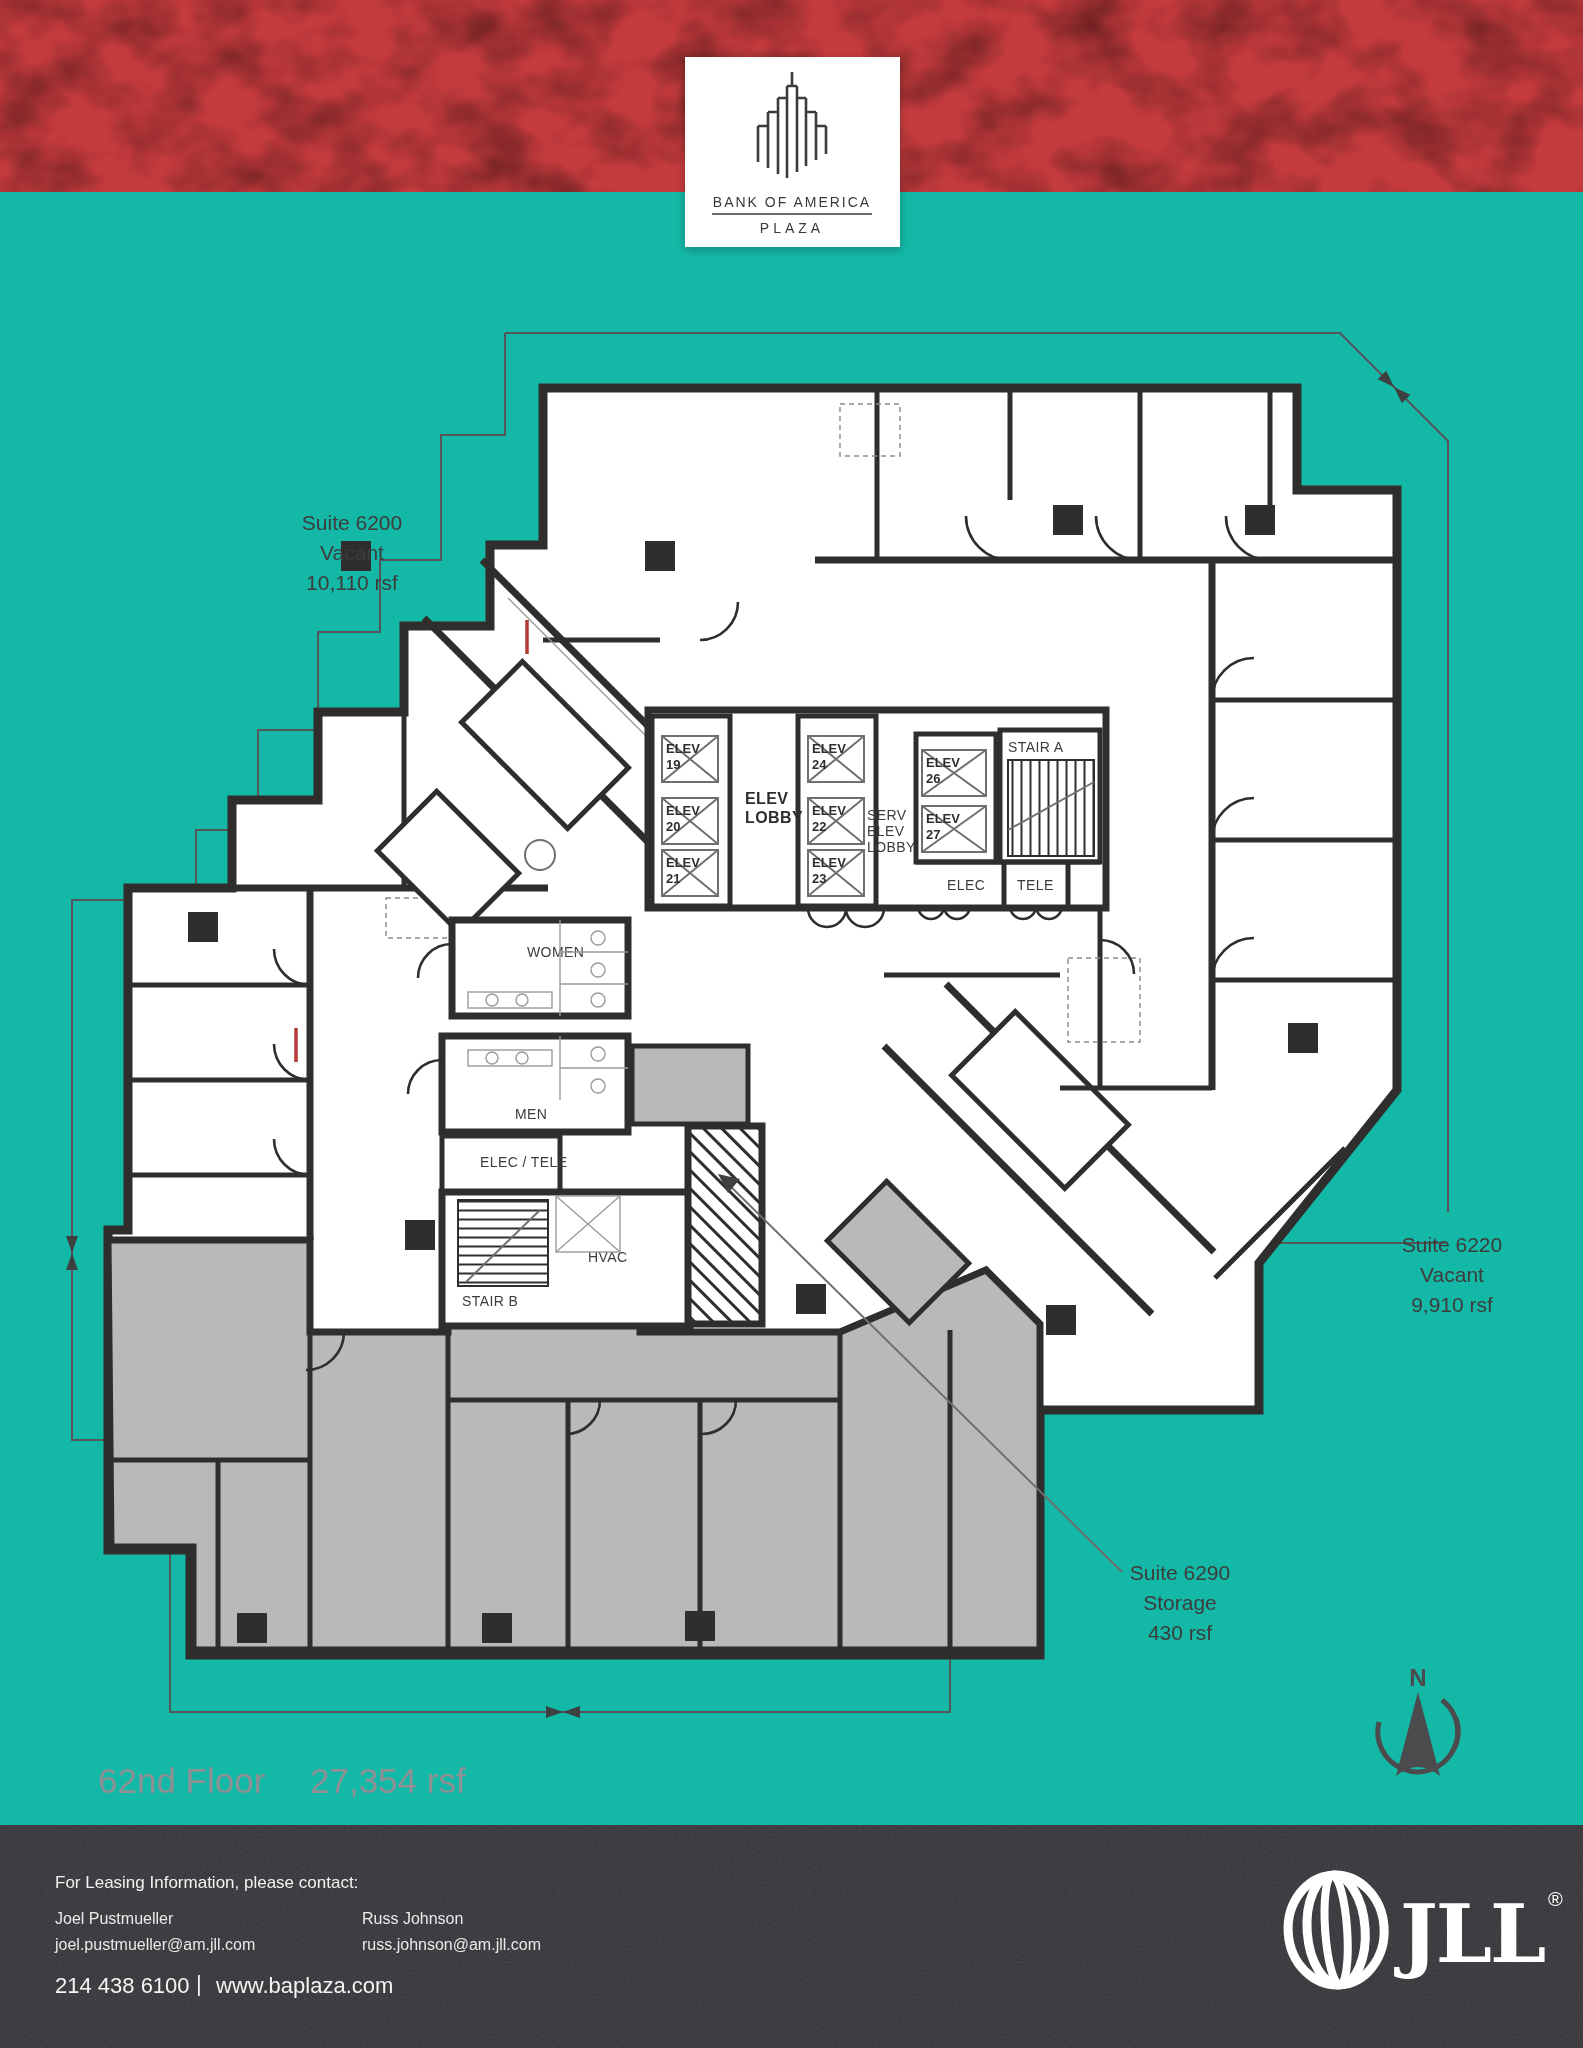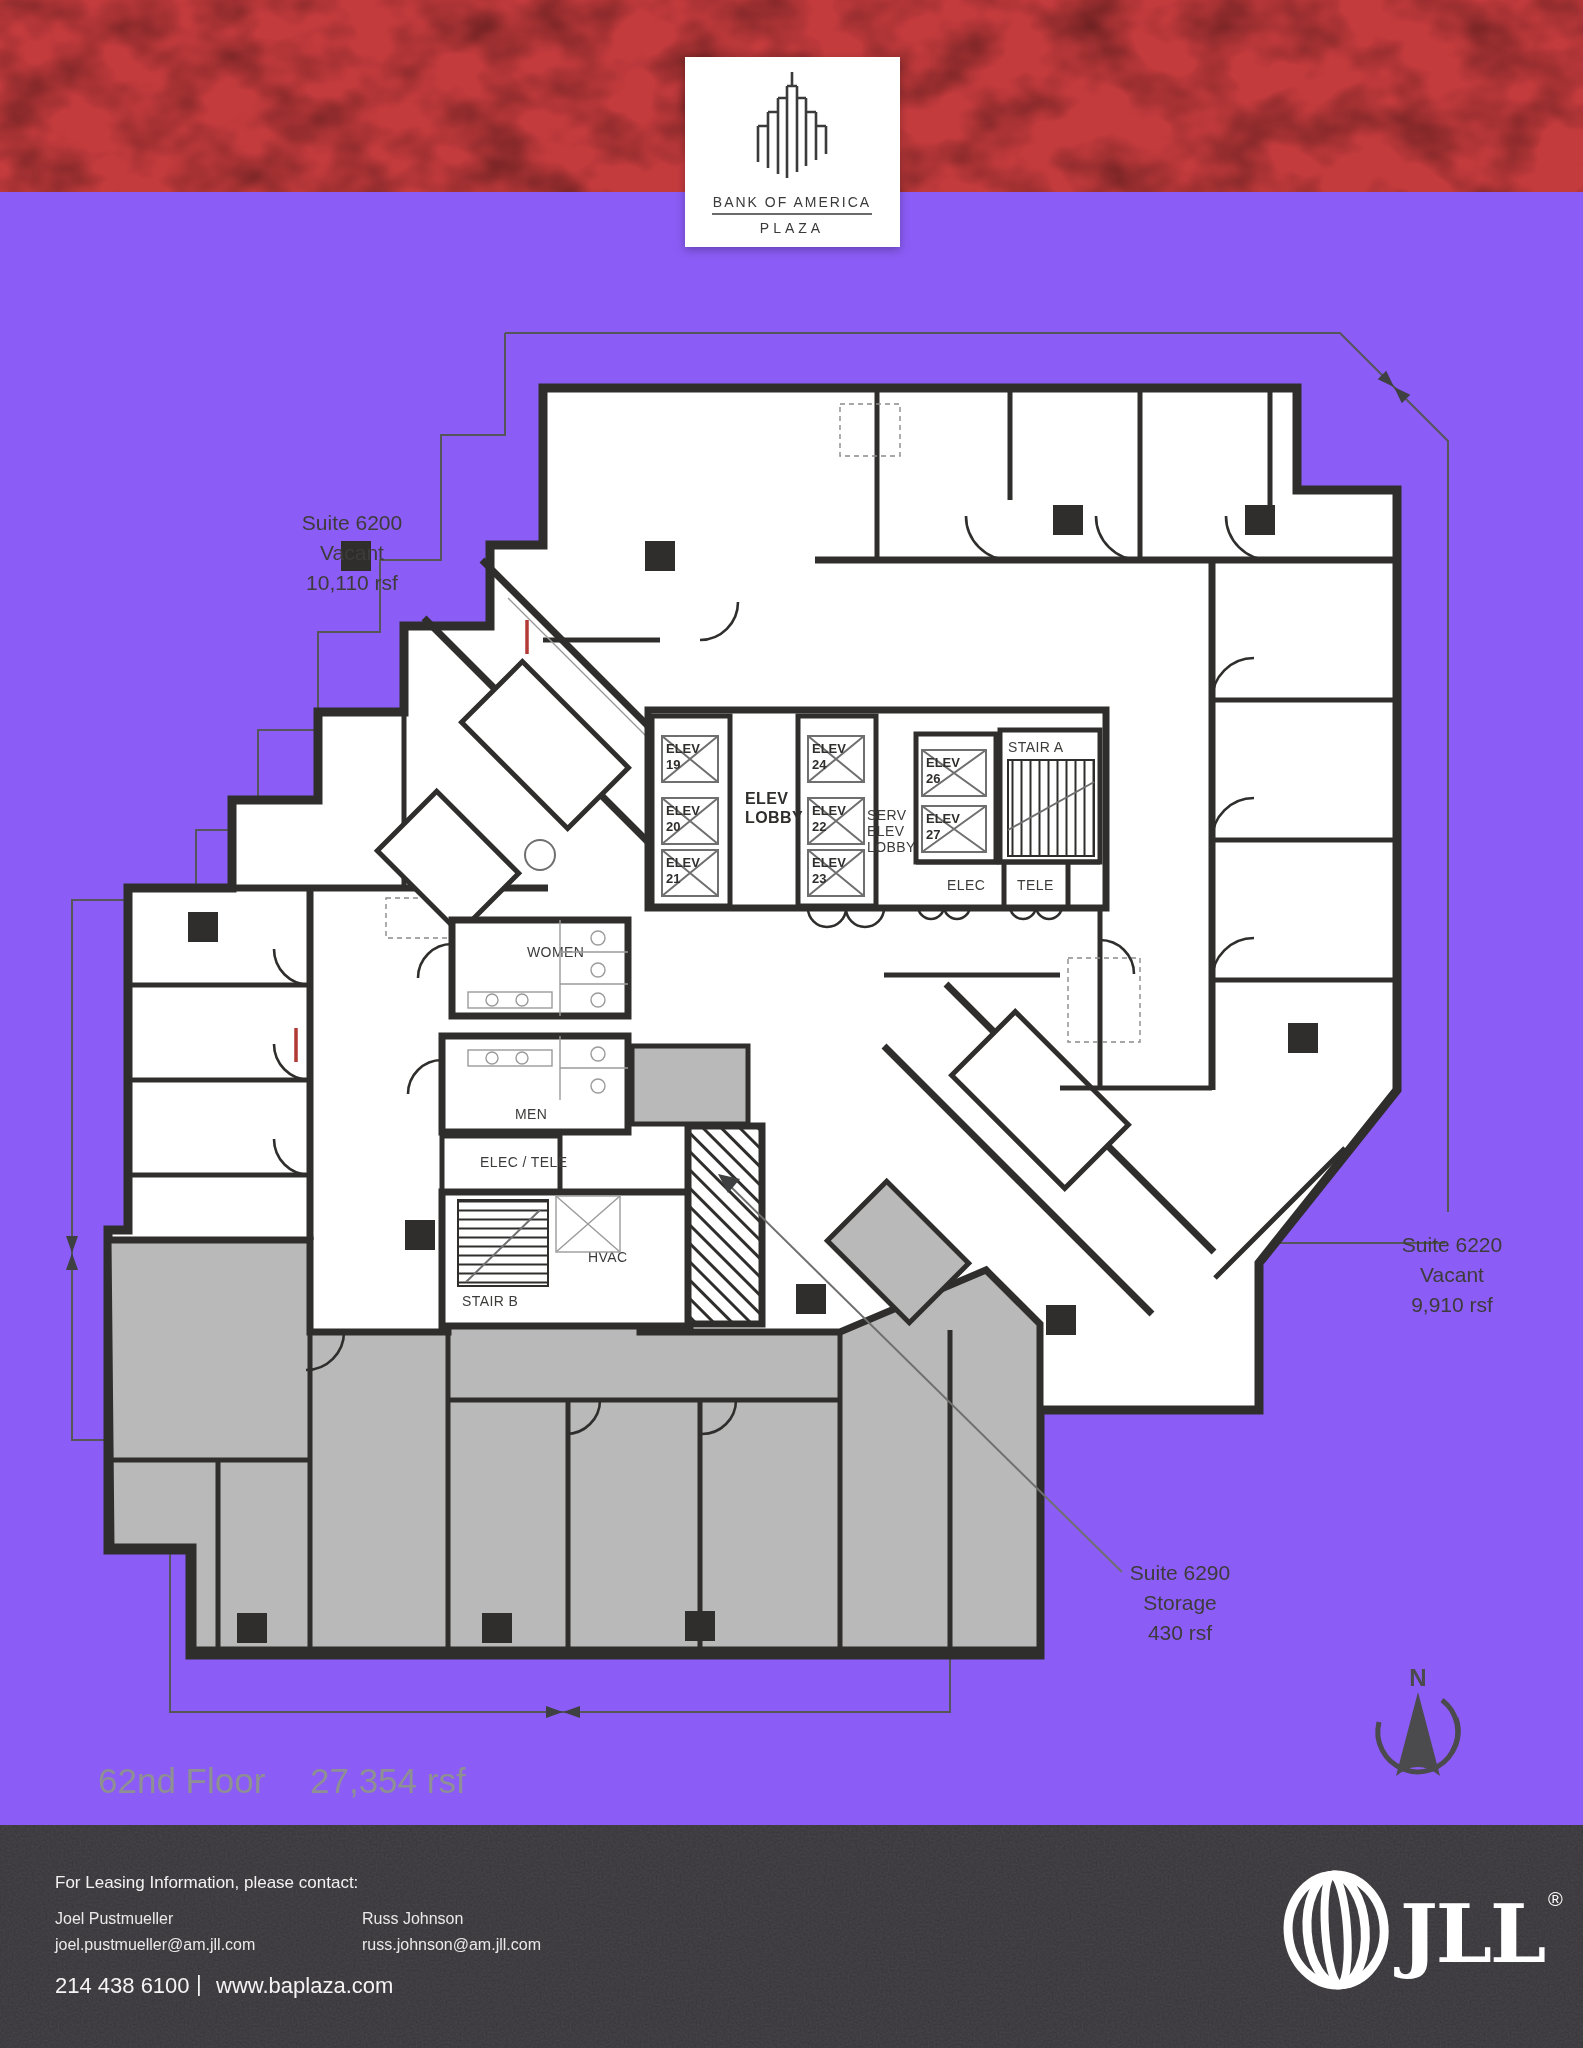--- a/index.html
+++ b/index.html
@@ -1,16 +1,16 @@
 <!DOCTYPE html>
 <html><head>
 <meta charset="utf-8">
 <style>
   html,body{margin:0;padding:0;background:#ffffff;}
-  .page{position:relative;width:1583px;height:2048px;background:#8b5cf6;overflow:hidden;}
+  .page{position:relative;width:1583px;height:2048px;background:#14b8a6;overflow:hidden;}
   svg{display:block;}
   text{font-family:"Liberation Sans",sans-serif;}
   
   .w9{stroke:#2f2e2d;stroke-width:9;fill:none;stroke-linejoin:miter;}
   .w7{stroke:#2f2e2d;stroke-width:7;fill:none;}
   .w5{stroke:#2f2e2d;stroke-width:5;fill:none;}
   .t2{stroke:#6f6f6f;stroke-width:2;fill:none;}
   .t1{stroke:#9b9b9b;stroke-width:1.4;fill:none;}
   .dash{stroke:#8a8a8a;stroke-width:1.4;fill:none;stroke-dasharray:5 4;}
   .arc{stroke:#2f2e2d;stroke-width:2.6;fill:none;}

